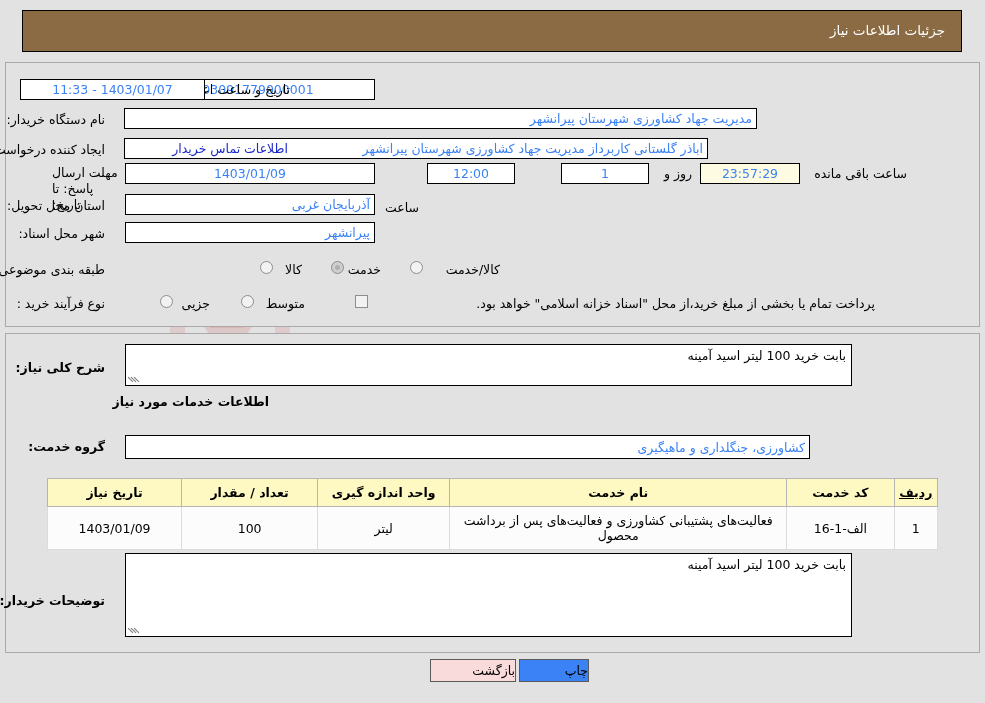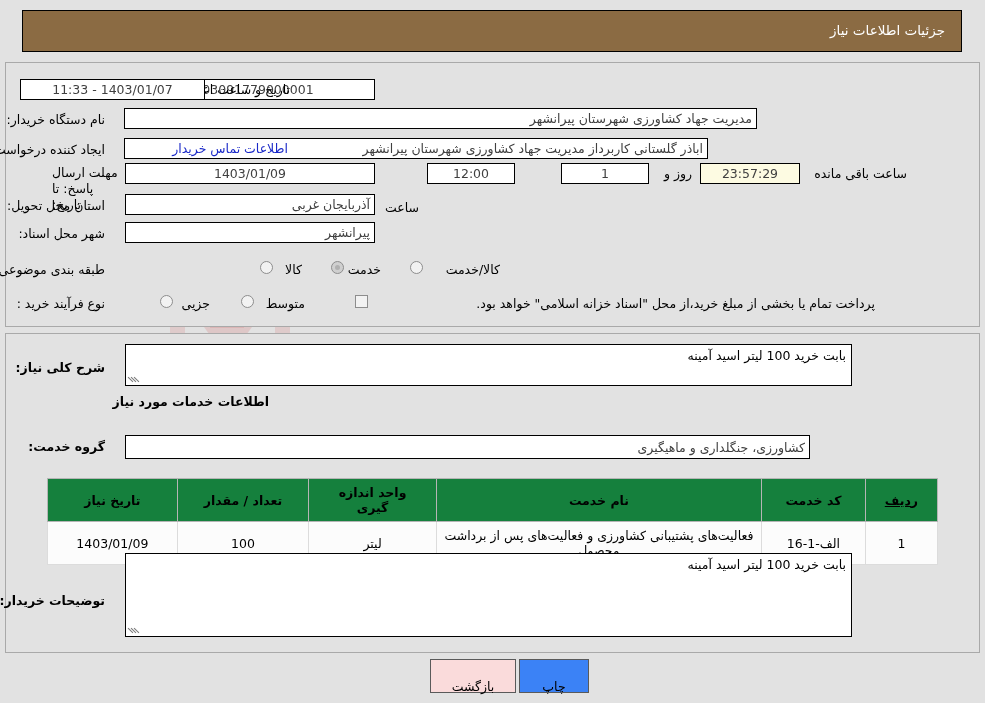--- a/index.html
+++ b/index.html
@@ -93,21 +93,21 @@
     text-align: right;
     white-space: nowrap;
     z-index: 4;
   }
   .lbl.bold { font-weight: bold; }
   .fld {
     position: absolute;
     background: #ffffff;
     border: 1px solid #000000;
     font-size: 12.5px;
-    color: #404040;
+    color: #3b82f6;
     padding: 1px 4px 0 4px;
     line-height: 18px;
     height: 21px;
     text-align: center;
     overflow: hidden;
     white-space: nowrap;
     z-index: 4;
   }
   .fld.right { text-align: right; }
   .fld.timer { background: #fdfbe2; }
@@ -187,25 +187,25 @@
     position: absolute;
     left: 47px; top: 478px;
     width: 891px;
     border-collapse: collapse;
     font-size: 12.5px;
     z-index: 4;
     background: #ffffff;
     border: 1px solid #c3c3c3;
   }
   #svc-table th {
-    background: #15803d;
+    background: #fef9c3;
     border: 1px solid #b5b5b5;
     font-weight: bold;
     font-size: 12.5px;
-    padding: 6px 19px;
+    padding: 6px 4px;
     text-align: center;
     color: #000;
   }
   #svc-table td {
     background: #fcfcfc;
     border: 1px solid #dcdcdc;
     padding: 6px 6px;
     text-align: center;
     color: #000;
     font-size: 12.5px;
@@ -217,26 +217,26 @@
   .col-qty   { width: 132px; }
   .col-date  { width: 130px; }
 
   
   .btn {
     position: absolute;
     height: 23px;
     border: 1px solid #5a5a5a;
     font-size: 12.5px;
     line-height: 21px;
-    text-align: center;
+    text-align: right;
     cursor: pointer;
     color: #000;
     z-index: 5;
     font-family: "DejaVu Sans", "Liberation Sans", sans-serif;
-    padding: 16px;
+    padding: 0;
   }
   #btn-back  { left: 430px; top: 659px; width: 86px; background: #fadbdb; }
   #btn-print { left: 519px; top: 659px; width: 70px; background: #3b82f6; }
 </style>
 </head>
 <body>
 
 <div id="page">
 
   <div class="watermark">

